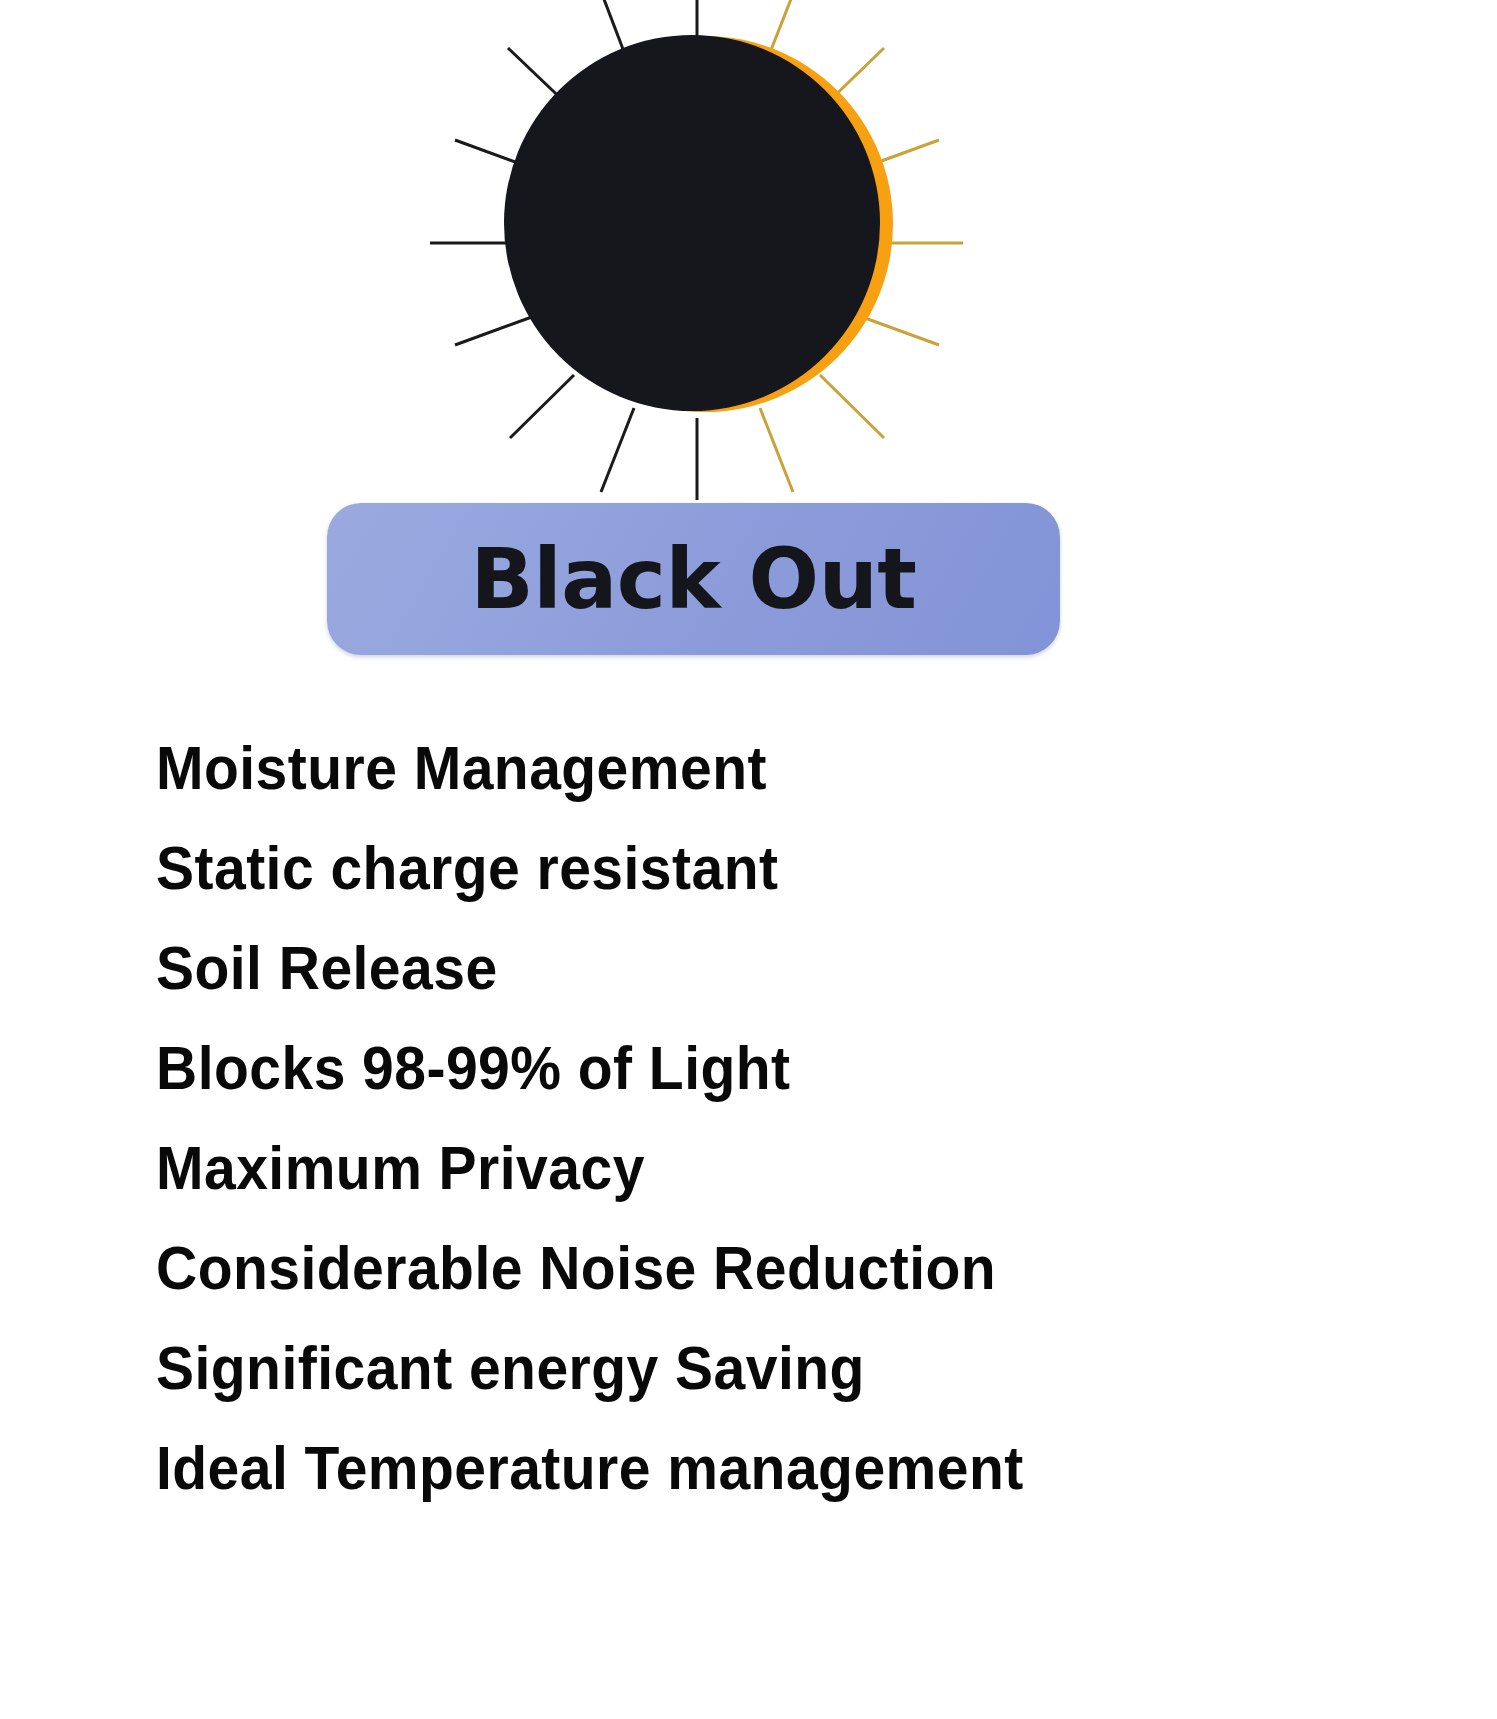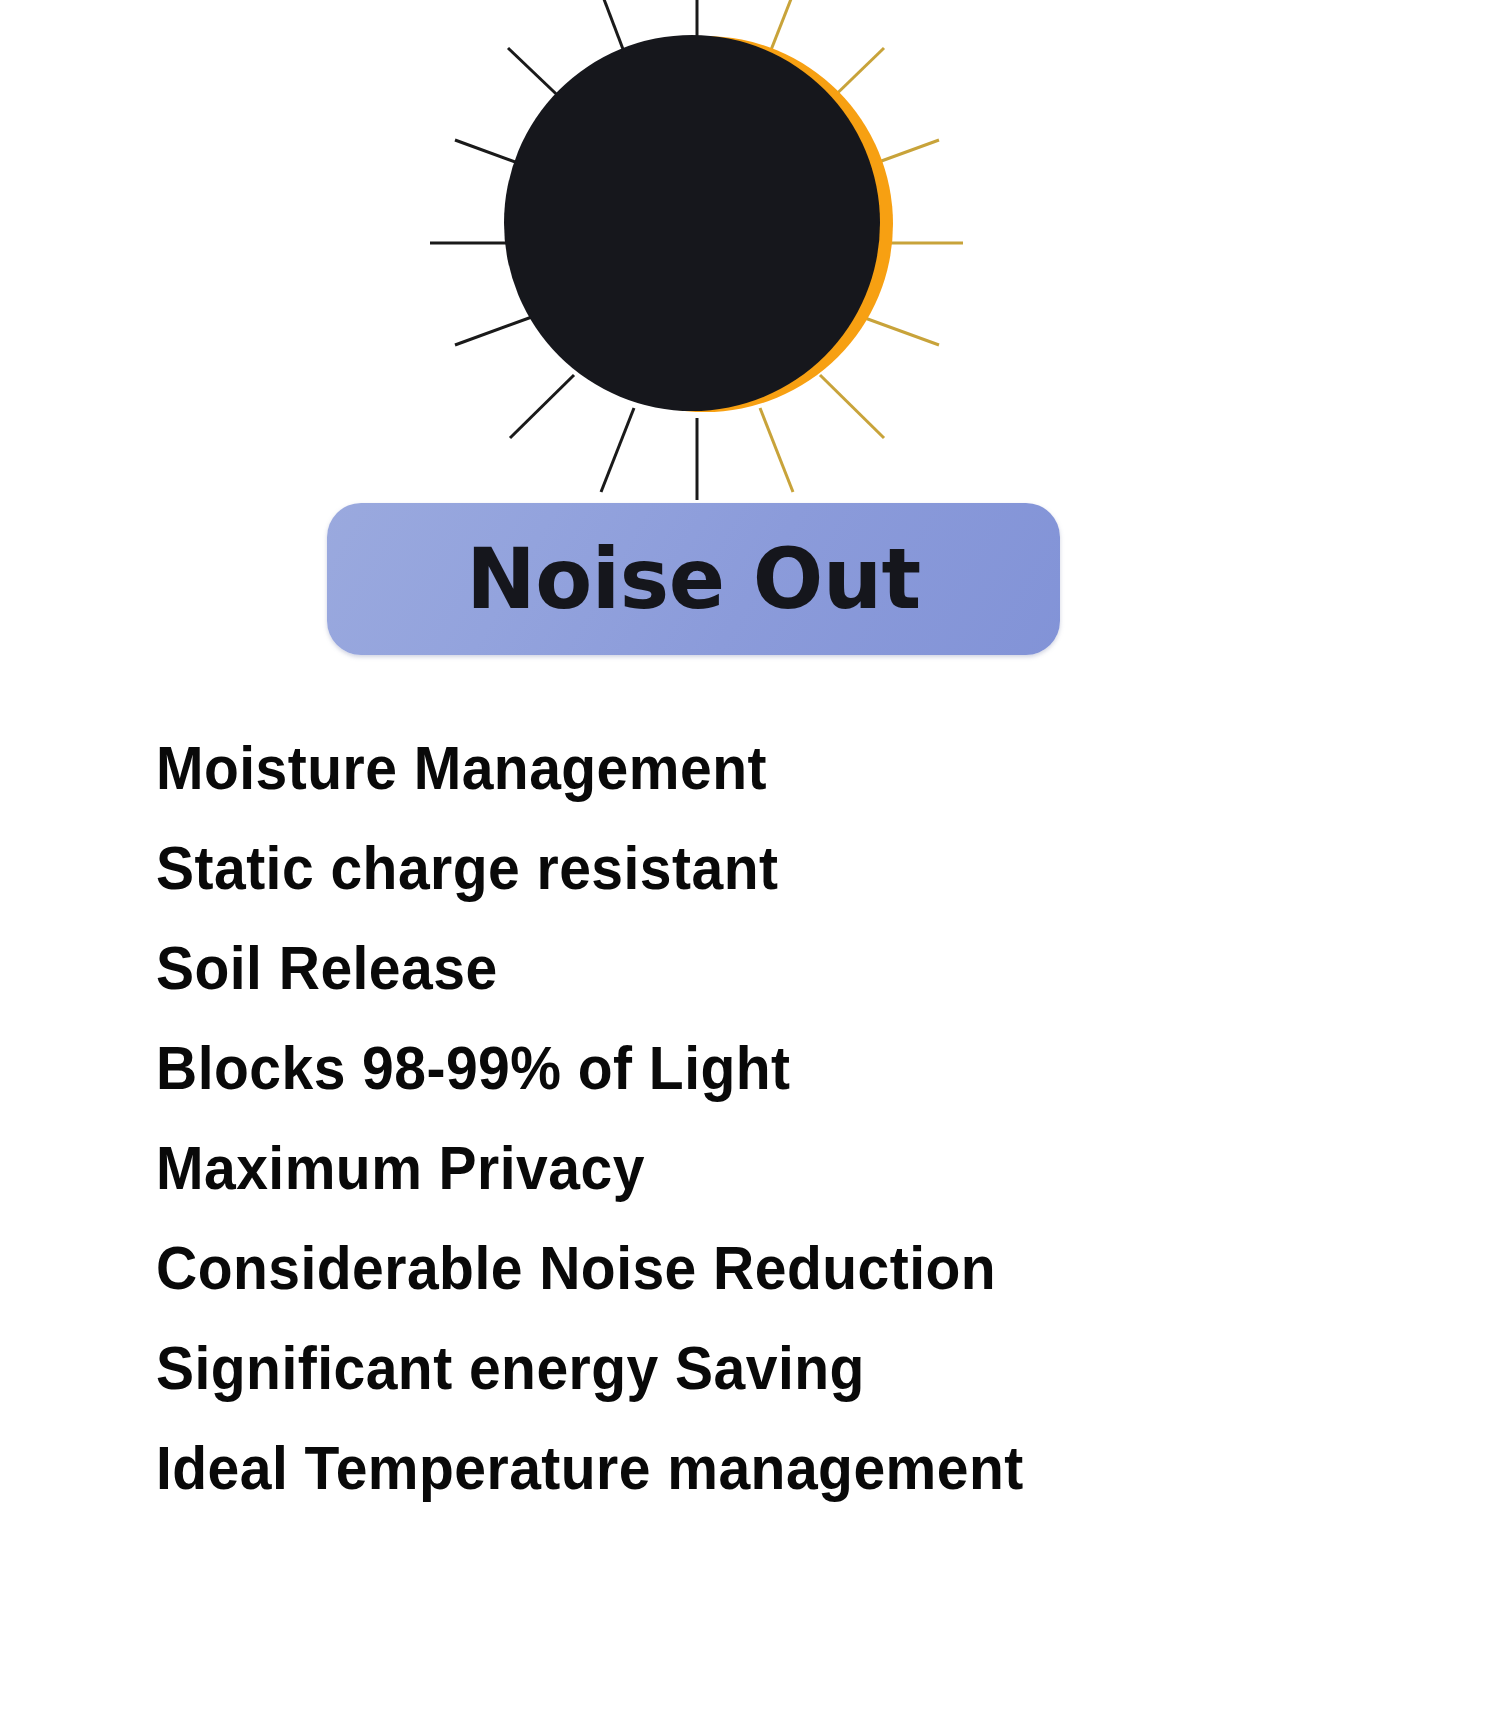--- a/index.html
+++ b/index.html
@@ -108,21 +108,21 @@
       <line x1="793" y1="-6" x2="760" y2="78" stroke="#c8a33a" stroke-width="3"></line>
     </g>
 
     <circle cx="705" cy="224" r="188" fill="#f7a012"></circle>
 
     <circle cx="692" cy="223" r="188" fill="#16171c"></circle>
   </svg>
 </div>
 
 <div id="blackout-button">
-  <span id="blackout-label">Noise Out</span>
+  <span id="blackout-label">Black Out</span>
 </div>
 
 <ul id="feature-list">
   <li class="feature-item"> Moisture Management</li>
   <li class="feature-item">Static charge resistant</li>
   <li class="feature-item">Soil Release</li>
   <li class="feature-item">Blocks 98-99% of Light</li>
   <li class="feature-item">Maximum Privacy</li>
   <li class="feature-item">Considerable Noise Reduction</li>
   <li class="feature-item">Significant energy Saving</li>

